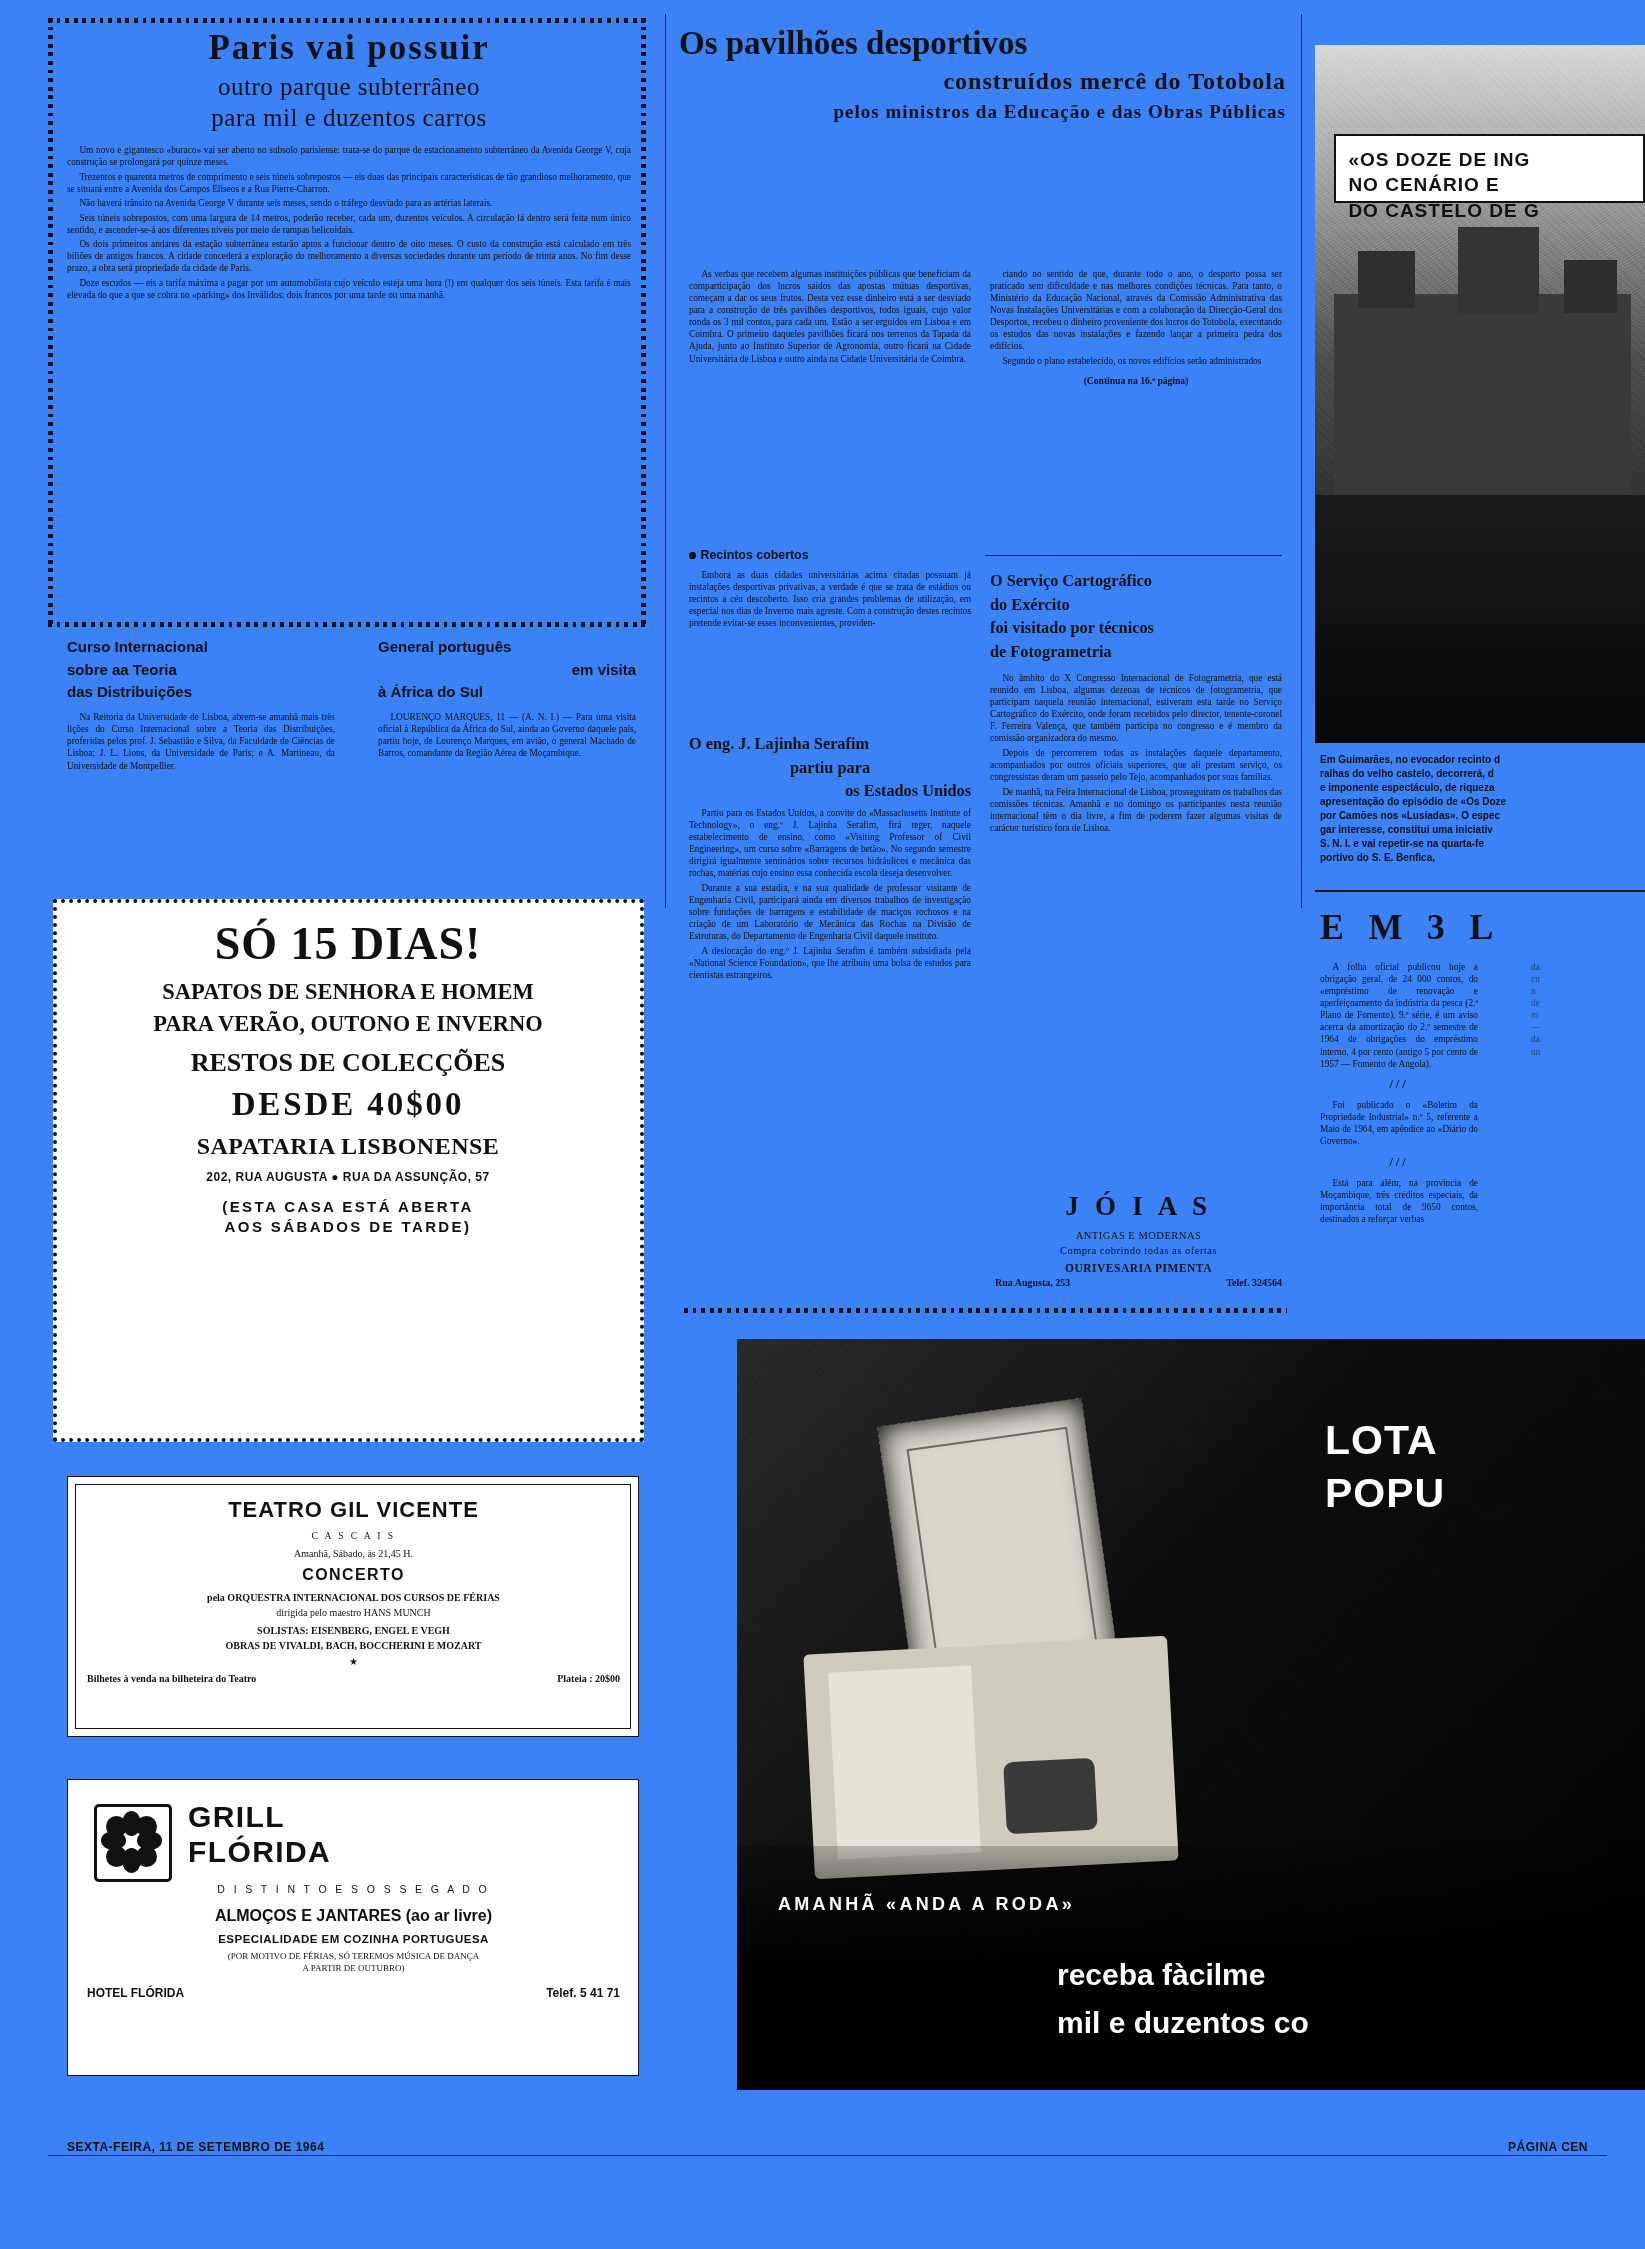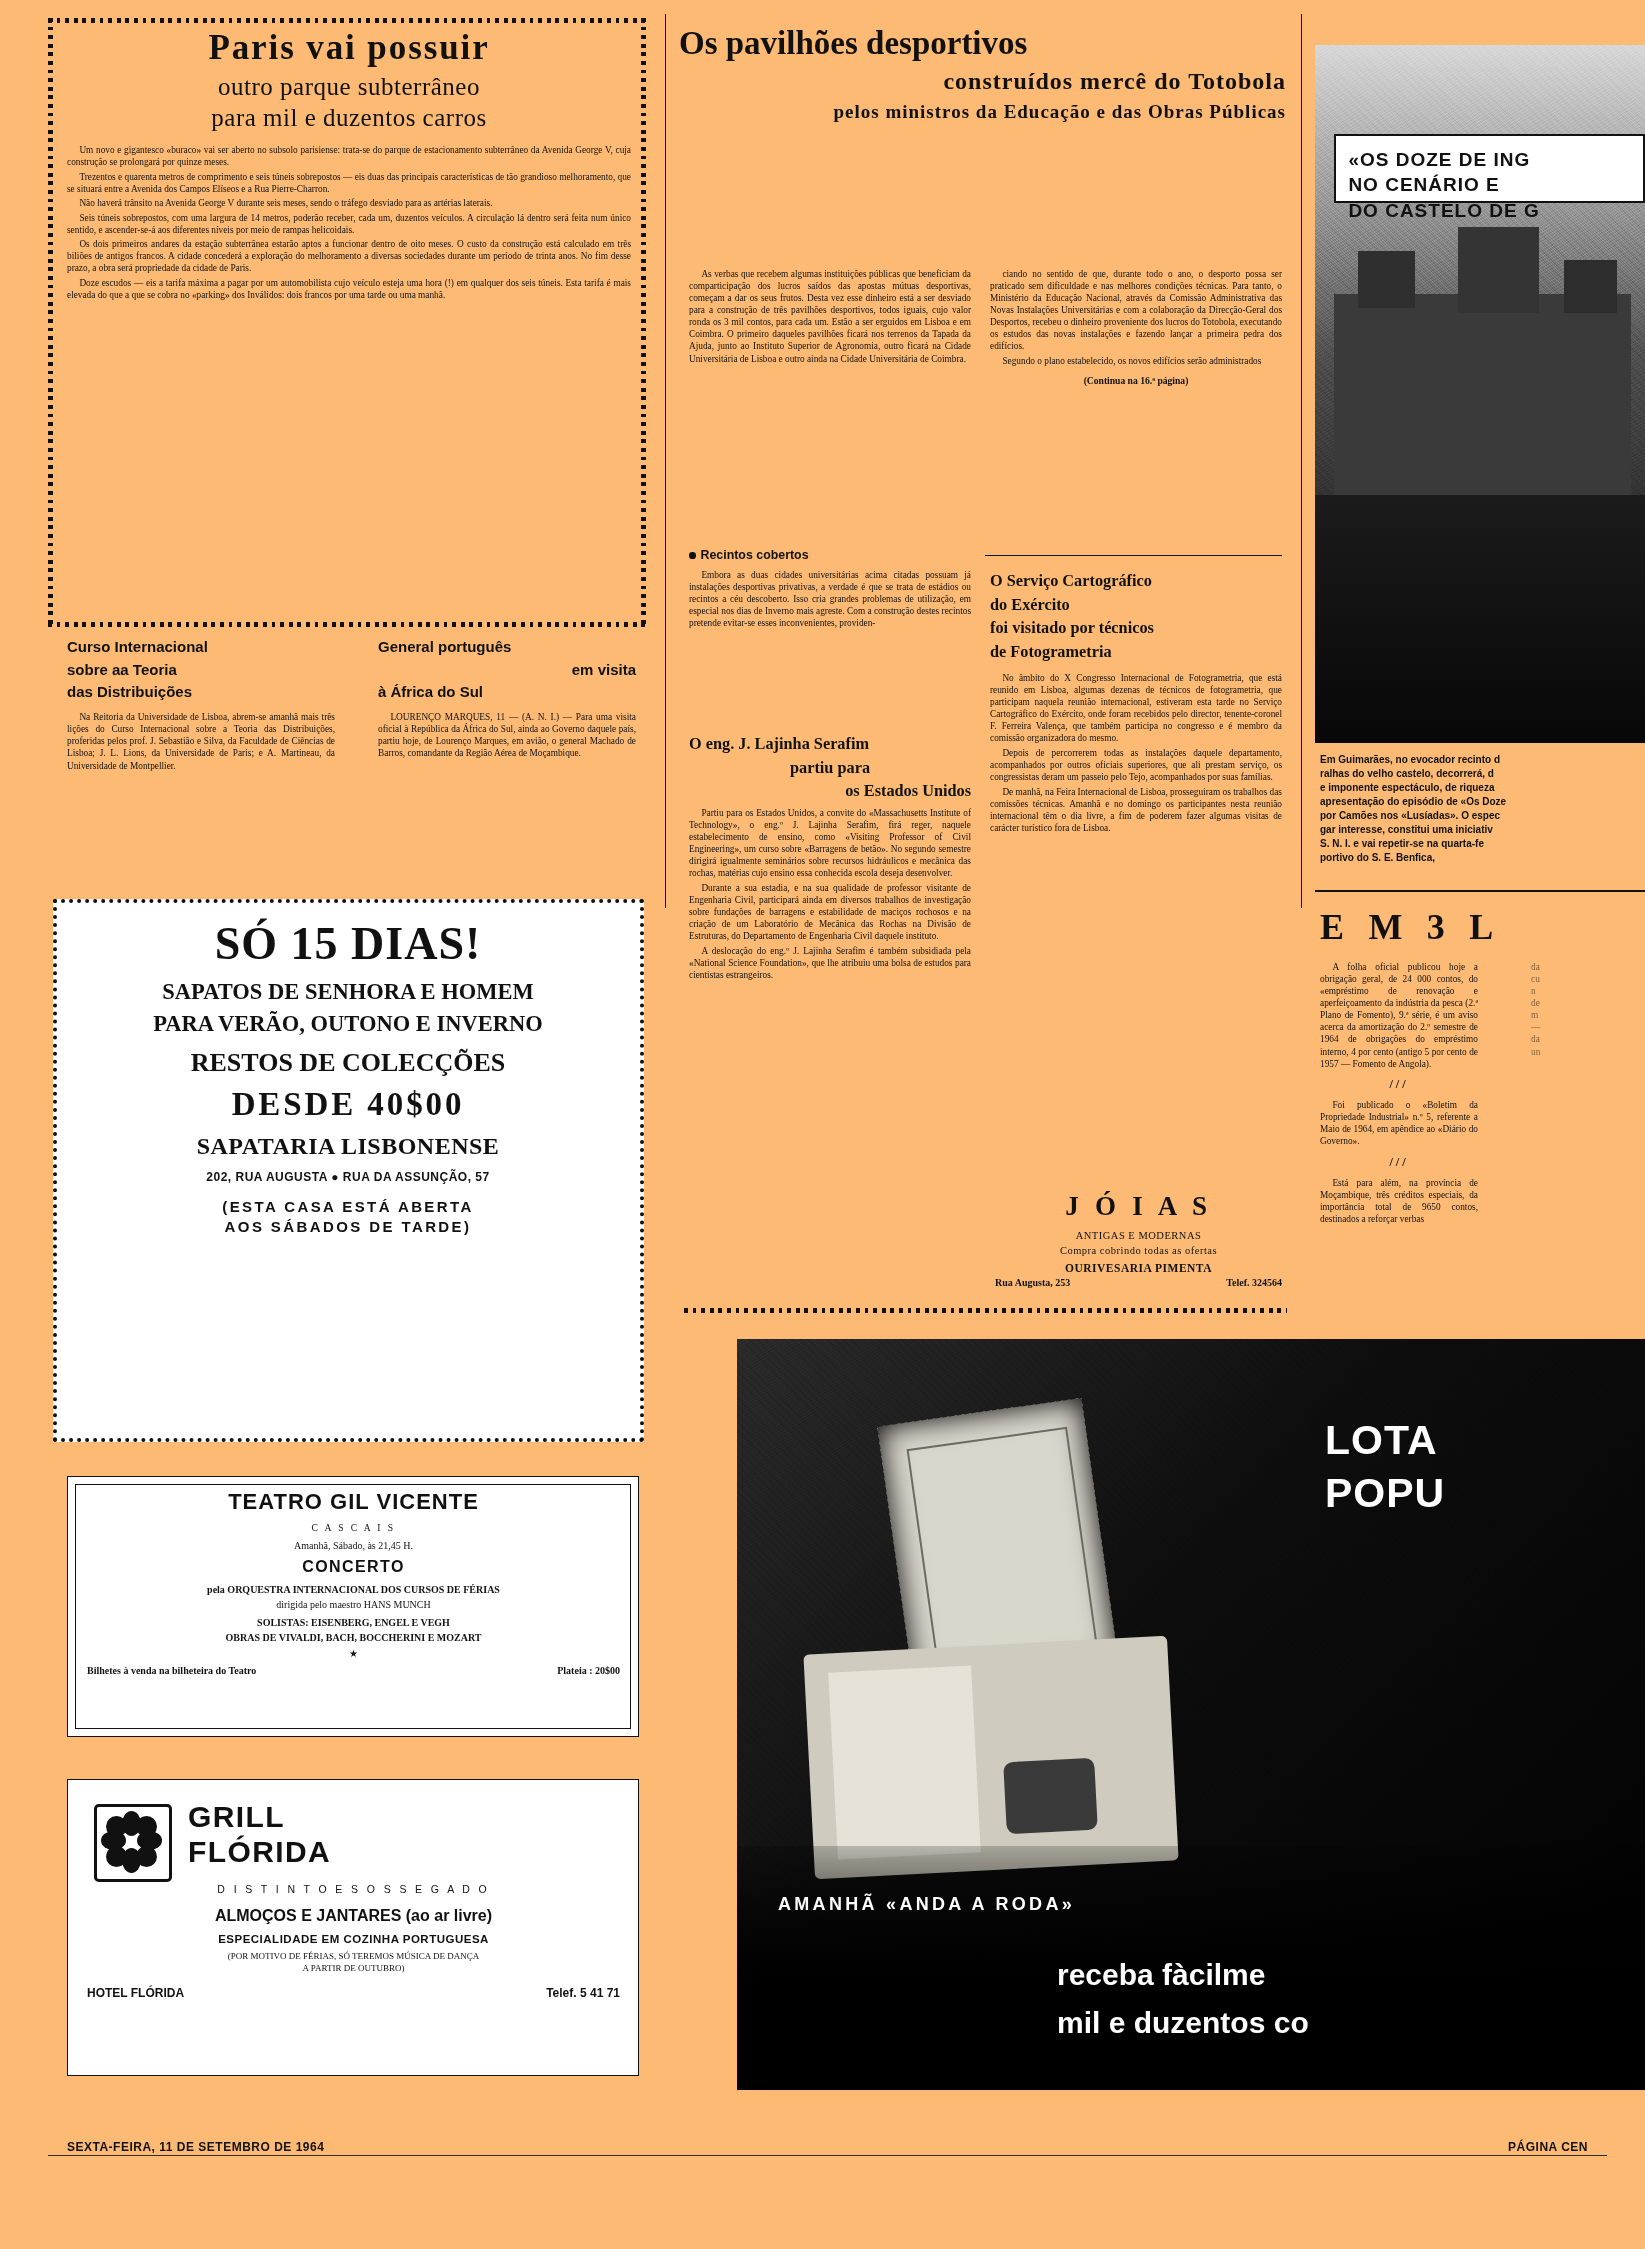--- a/index.html
+++ b/index.html
@@ -3,21 +3,21 @@
 <meta charset="utf-8">
 <style>
   html,body{margin:0;padding:0;background:#fff;}
   body{
     width:1645px;height:2250px;
     font-family:"Liberation Serif", serif;
     color:#111;
     position:relative;
     overflow:hidden;
   }
-  .page{position:relative;width:1645px;height:2250px;background:#fdba74;}
+  .page{position:relative;width:1645px;height:2250px;background:#3b82f6;}
 
   
   .col{position:absolute;}
   .rule{background:#111;}
   .center{text-align:center;}
 
   
   .vdots{
     position:absolute;width:4.8px;
     background-image:repeating-linear-gradient(to bottom,#111 0 3.8px,transparent 3.8px 8.6px);
@@ -203,21 +203,21 @@
       <div class="ad-so15 ad-l5" style="margin-top:8.6px;">DESDE 40$00</div>
       <div class="ad-so15 ad-l6" style="margin-top:9.6px;">SAPATARIA LISBONENSE</div>
       <div class="ad-l7 center" style="margin-top:10.5px;">202, RUA AUGUSTA   ●   RUA DA ASSUNÇÃO, 57</div>
       <div class="ad-l8 center" style="margin-top:12.4px;">(ESTA CASA ESTÁ ABERTA</div>
       <div class="ad-l8 center">AOS SÁBADOS DE TARDE)</div>
     </div>
   </div>
 
   <div class="adbox" style="left:67px;top:1476px;width:572px;height:261px;">
     <div style="position:absolute;inset:6.7px;border:1px solid #111;"></div>
-    <div style="position:absolute;left:19px;top:12px;width:533px;">
+    <div style="position:absolute;left:19px;top:20px;width:533px;">
       <div class="teatro-t">TEATRO GIL VICENTE</div>
       <div class="teatro-s" style="margin-top:6.7px;">C A S C A I S</div>
       <div class="teatro-d" style="margin-top:7.7px;">Amanhã, Sábado, às 21,45 H.</div>
       <div class="teatro-c" style="margin-top:6.7px;">CONCERTO</div>
       <div class="teatro-line" style="margin-top:5.7px;font-weight:bold;">pela ORQUESTRA INTERNACIONAL DOS CURSOS DE FÉRIAS</div>
       <div class="teatro-line">dirigida pelo maestro HANS MUNCH</div>
       <div class="teatro-line" style="font-weight:bold;margin-top:2.9px;">SOLISTAS: EISENBERG, ENGEL E VEGH</div>
       <div class="teatro-line" style="font-weight:bold;">OBRAS DE VIVALDI, BACH, BOCCHERINI E MOZART</div>
       <div class="teatro-line" style="margin-top:1px;">★</div>
       <div style="display:flex;justify-content:space-between;align-items:flex-end;margin-top:4.8px;">

